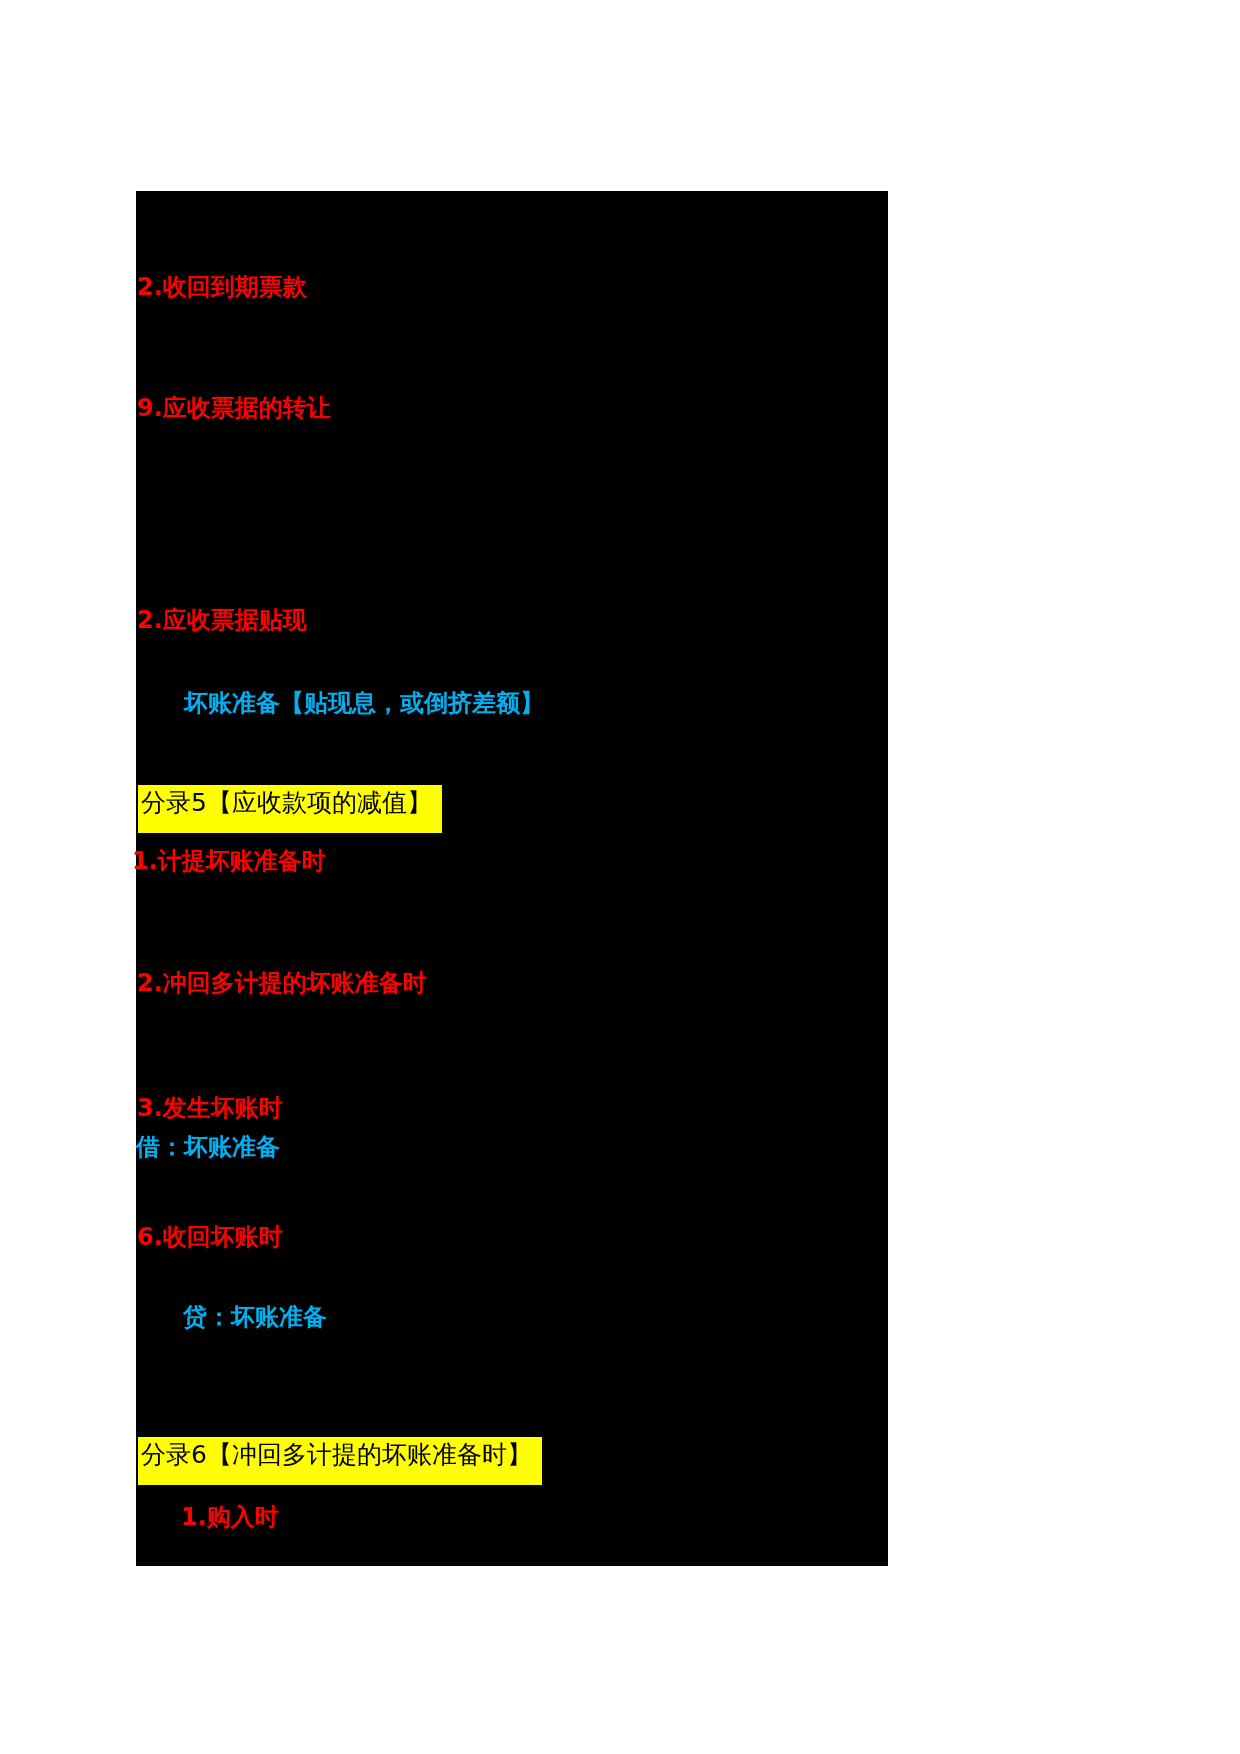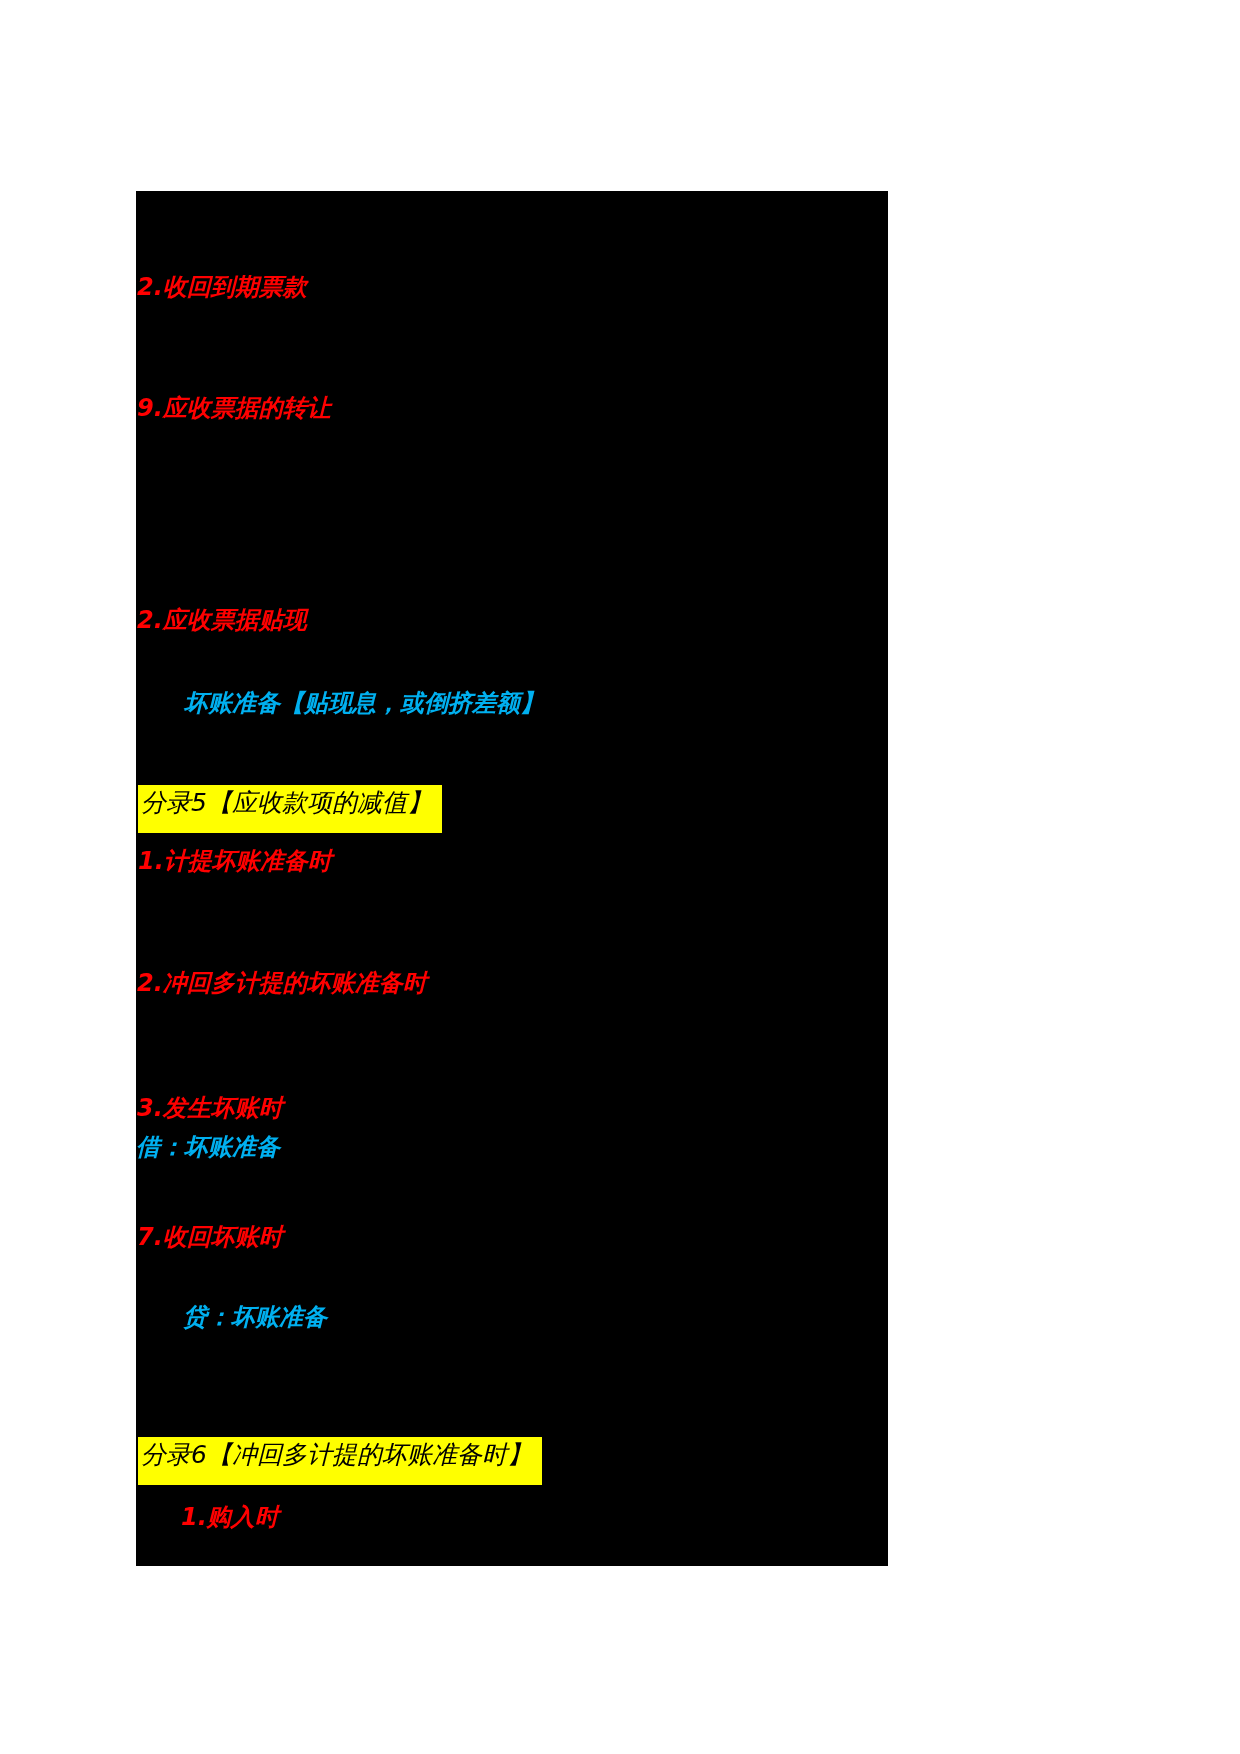--- a/index.html
+++ b/index.html
@@ -11,21 +11,20 @@
     position: relative;
     font-family: "DejaVu Sans", "Liberation Sans", sans-serif;
   }
   .page {
     position: absolute;
     left: 0; top: 0;
     width: 992px;
     height: 1754px;
     background: #ffffff;
     overflow: hidden;
-    font-style: italic;
   }
   .black-panel {
     position: absolute;
     left: 136px;
     top: 191px;
     width: 752px;
     height: 1375px;
     background: #000000;
   }
   .line {
@@ -59,29 +58,29 @@
   <div class="line red" style="left:137px; top:270px;">2.收回到期票款</div>
 
   <div class="line red" style="left:137px; top:391px;">9.应收票据的转让</div>
 
   <div class="line red" style="left:137px; top:603px;">2.应收票据贴现</div>
 
   <div class="line cyan" style="left:184px; top:686px;">坏账准备【贴现息，或倒挤差额】</div>
 
   <div class="heading" style="left:138px; top:785px;">分录5【应收款项的减值】</div>
 
-  <div class="line red" style="left:138px; top:844px;">1.计提坏账准备时</div>
+  <div class="line red" style="left:132px; top:844px;">1.计提坏账准备时</div>
 
   <div class="line red" style="left:137px; top:966px;">2.冲回多计提的坏账准备时</div>
 
   <div class="line red" style="left:137px; top:1091px;">3.发生坏账时</div>
 
   <div class="line cyan" style="left:136px; top:1130px;">借：坏账准备</div>
 
-  <div class="line red" style="left:137px; top:1220px;">7.收回坏账时</div>
+  <div class="line red" style="left:137px; top:1220px;">6.收回坏账时</div>
 
   <div class="line cyan" style="left:183px; top:1300px;">贷：坏账准备</div>
 
   <div class="heading" style="left:138px; top:1437px;">分录6【冲回多计提的坏账准备时】</div>
 
   <div class="line red" style="left:137px; top:1500px;margin-left:44px;">1.购入时</div>
 
 </div>
 
 </body></html>

